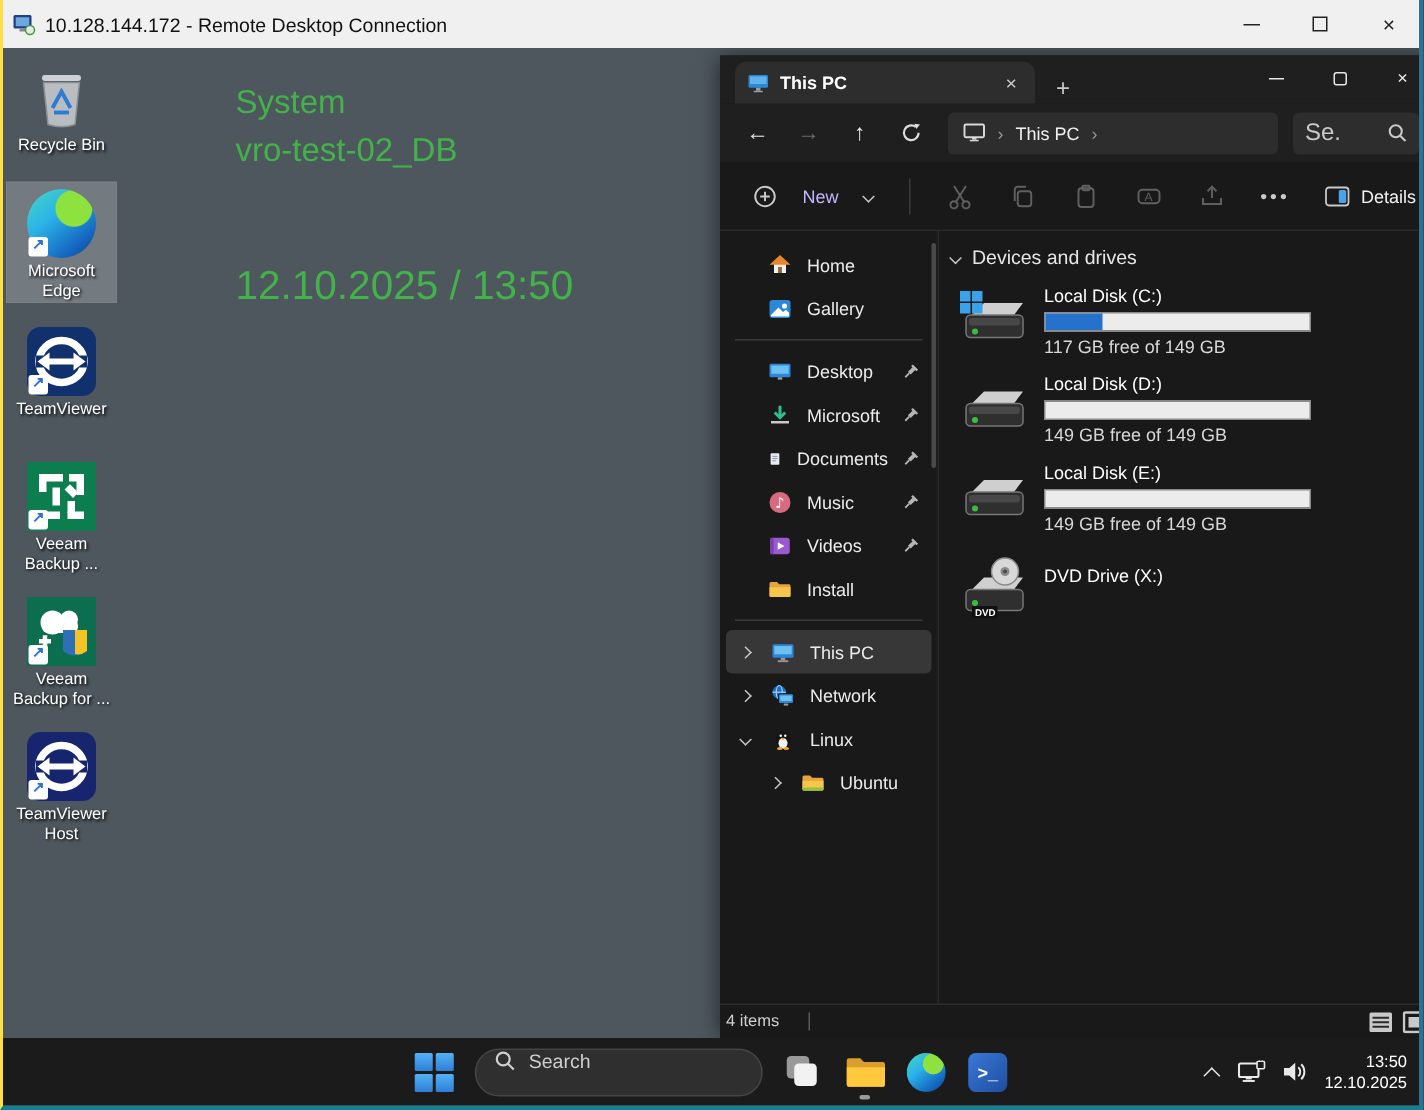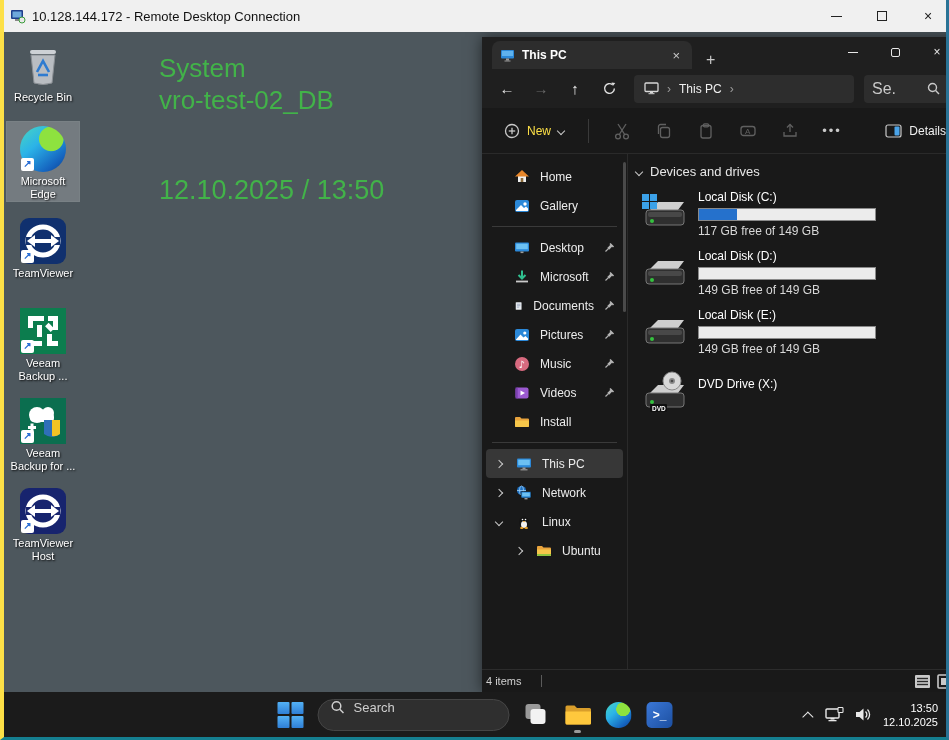--- a/index.html
+++ b/index.html
@@ -1,18 +1,18 @@
 <!DOCTYPE html>
 <html><head>
 <meta charset="utf-8">
 <style>
   * { margin:0; padding:0; box-sizing:border-box; }
   body { font-family:"Liberation Sans", sans-serif; background:#222; }
   .stage { position:relative; width:949px; height:740px; overflow:hidden; background:#4d575d;
-           border-left:4px solid #fde047; border-right:3px solid #2a7396; border-bottom:3px solid #157f90; }
+           border-left:2px solid #fde047; border-right:3px solid #2a7396; border-bottom:3px solid #157f90; }
   
   .rdp-titlebar { position:absolute; top:0; left:-2px; width:949px; height:32px; background:#f0f0f0;
                   display:flex; align-items:center; padding-left:8px; z-index:50; }
   .rdp-title { font-size:13px; color:#111; margin-left:6px; }
   .rdp-controls { margin-left:auto; display:flex; }
   .rdp-btn { width:46px; height:32px; display:flex; align-items:center; justify-content:center; color:#222; font-size:14px; cursor:default; }
   .rdp-min-glyph { width:11px; height:1px; background:#222; display:block; }
   .rdp-max-glyph { width:10px; height:10px; border:1px solid #222; display:block; }
   
   .desktop { position:absolute; top:32px; left:0; right:0; bottom:48px; }
@@ -22,21 +22,21 @@
   .dicon .lbl { font-size:11px; color:#fff; line-height:13px; text-shadow:1px 1px 2px #000; }
   .shortcut-ov { position:absolute; left:1px; bottom:1px; width:13px; height:13px; background:#fff; border-radius:2px;
                  color:#2b6fd4; font-size:10px; font-weight:bold; line-height:12px; text-align:center; }
   .edge-logo { width:100%; height:100%; border-radius:50%;
       background: radial-gradient(circle at 68% 28%, #8ee23f 0 26%, rgba(0,0,0,0) 28%),
                   linear-gradient(140deg, #49d7c0 0%, #2bb3e8 38%, #1565c0 78%, #0b3f8f 100%); }
   .tv-logo { width:100%; height:100%; border-radius:9px; background:#10306e; position:relative; }
   .veeam1 { width:100%; height:100%; background:#0c7d4e; }
   .veeam2 { width:100%; height:100%; background:#0b6e4f; }
   .bginfo { position:absolute; left:155px; top:20px; color:#42b349; }
-  .bg-line { font-size:26px; line-height:32px; }
+  .bg-line { font-size:22px; line-height:32px; }
   .bg-date { font-size:27px; margin-top:58px; }
   
   .explorer { position:absolute; left:478px; top:5px; width:476px; height:655px; background:#191919;
               box-shadow:0 0 14px rgba(0,0,0,.55); color:#e8e8e8; font-size:12px; }
   .tabbar { height:32px; background:#1f1f1f; display:flex; align-items:flex-end; }
   .tab { width:200px; height:28px; margin-left:10px; background:#2d2d2d; border-radius:8px 8px 0 0;
          display:flex; align-items:center; padding:0 8px; gap:7px; }
   .tab-title { font-weight:bold; font-size:12px; color:#fff; flex:1; }
   .tab-close { color:#c9c9c9; font-size:13px; padding:0 4px; }
   .tab-plus { color:#c9c9c9; font-size:16px; margin-left:14px; }
@@ -49,21 +49,21 @@
   .nav-btn.disabled { color:#6a6a6a; }
   .addrbar { height:28px; flex:1; background:#2d2d2d; border-radius:4px; display:flex; align-items:center;
              padding:0 10px; gap:8px; margin:0 6px; }
   .addr-sep { color:#9a9a9a; font-size:12px; }
   .addr-text { color:#f0f0f0; font-size:12px; }
   .searchbox { width:84px; height:28px; background:#2d2d2d; border-radius:4px; display:flex; align-items:center;
                padding:0 8px; gap:8px; }
   .search-val { color:#c9c9c9; font-size:16px; flex:1; }
   .cmdbar { height:46px; background:#191919; display:flex; align-items:center; padding:0 12px; gap:4px;
             border-bottom:1px solid #2a2a2a; }
-  .newbtn { display:flex; align-items:center; gap:7px; color:#fde047; padding:6px 10px; border-radius:4px; }
+  .newbtn { display:flex; align-items:center; gap:17px; color:#c4b5fd; padding:6px 10px; border-radius:4px; }
   .cmd-sep { width:1px; height:24px; background:#3a3a3a; margin:0 10px; }
   .cmd-ic { width:38px; display:flex; justify-content:center; opacity:.55; }
   .cmd-more { color:#c9c9c9; letter-spacing:2px; font-size:13px; width:38px; text-align:center; }
   .details-btn { margin-left:auto; display:flex; align-items:center; gap:7px; color:#f0f0f0; }
   .chev { display:inline-block; width:6px; height:6px; border-right:1.4px solid #c9c9c9; border-bottom:1.4px solid #c9c9c9; }
   .chev-r { transform:rotate(-45deg); }
   .chev-d { transform:rotate(45deg); }
   .body { display:flex; height:515px; }
   .side { width:146px; padding-top:8px; position:relative; border-right:1px solid #2a2a2a; }
   .side-scroll { position:absolute; right:1px; top:8px; width:3px; height:150px; background:#4a4a4a; border-radius:2px; }
@@ -434,37 +434,20 @@
                   <g stroke="#b5b5b5" fill="none">
                     <path d="M6 1.5 L9.5 5" stroke-width="1.6"></path>
                     <path d="M7.8 3.2 L4.2 6.8" stroke-width="2.6"></path>
                     <path d="M4.2 6.8 L1.5 9.5" stroke-width="1.2"></path>
                   </g>
                 </svg>
               </span>
           </div>
           <div class="srow">
             <svg width="16" height="16" viewBox="0 0 16 16">
-                <rect x="1" y="2" width="14" height="12" rx="2" fill="#2b88d8"></rect>
-                <circle cx="10.8" cy="6" r="1.6" fill="#fff"></circle>
-                <path d="M2 12.5 L6.5 7.5 L9.5 10.5 L11.5 9 L14 11.5 V13 H2 Z" fill="#fff"></path>
-              </svg>
-            <span class="txt">Pictures</span>
-            <span class="pin">
-                <svg width="11" height="11" viewBox="0 0 11 11">
-                  <g stroke="#b5b5b5" fill="none">
-                    <path d="M6 1.5 L9.5 5" stroke-width="1.6"></path>
-                    <path d="M7.8 3.2 L4.2 6.8" stroke-width="2.6"></path>
-                    <path d="M4.2 6.8 L1.5 9.5" stroke-width="1.2"></path>
-                  </g>
-                </svg>
-              </span>
-          </div>
-          <div class="srow">
-            <svg width="16" height="16" viewBox="0 0 16 16">
                 <circle cx="8" cy="8" r="7" fill="#d86a7f"></circle>
                 <text x="4.6" y="11.5" font-size="10" fill="#fff" font-family="DejaVu Sans, sans-serif">♪</text>
               </svg>
             <span class="txt">Music</span>
             <span class="pin">
                 <svg width="11" height="11" viewBox="0 0 11 11">
                   <g stroke="#b5b5b5" fill="none">
                     <path d="M6 1.5 L9.5 5" stroke-width="1.6"></path>
                     <path d="M7.8 3.2 L4.2 6.8" stroke-width="2.6"></path>
                     <path d="M4.2 6.8 L1.5 9.5" stroke-width="1.2"></path>

